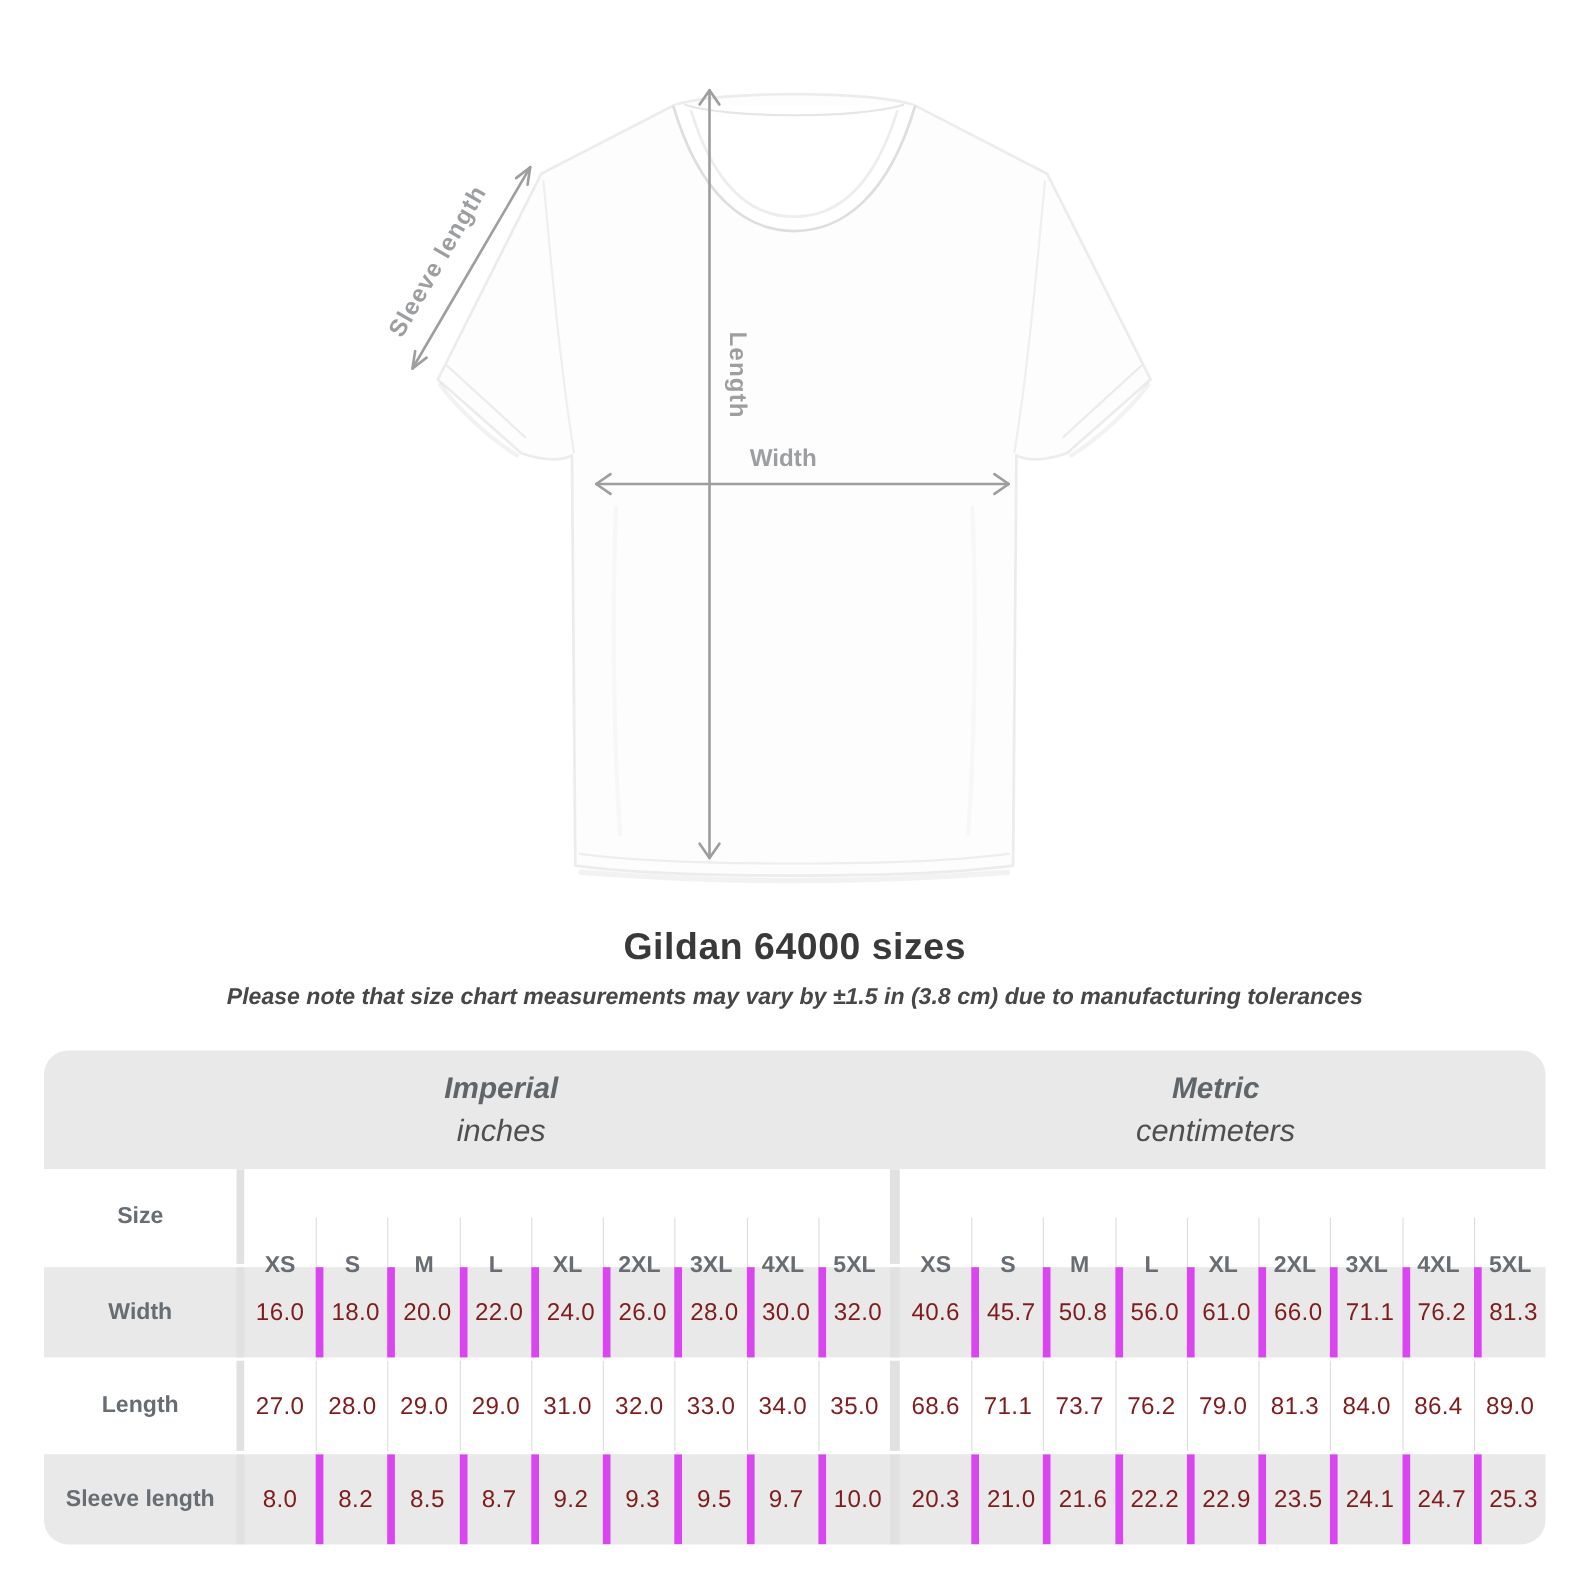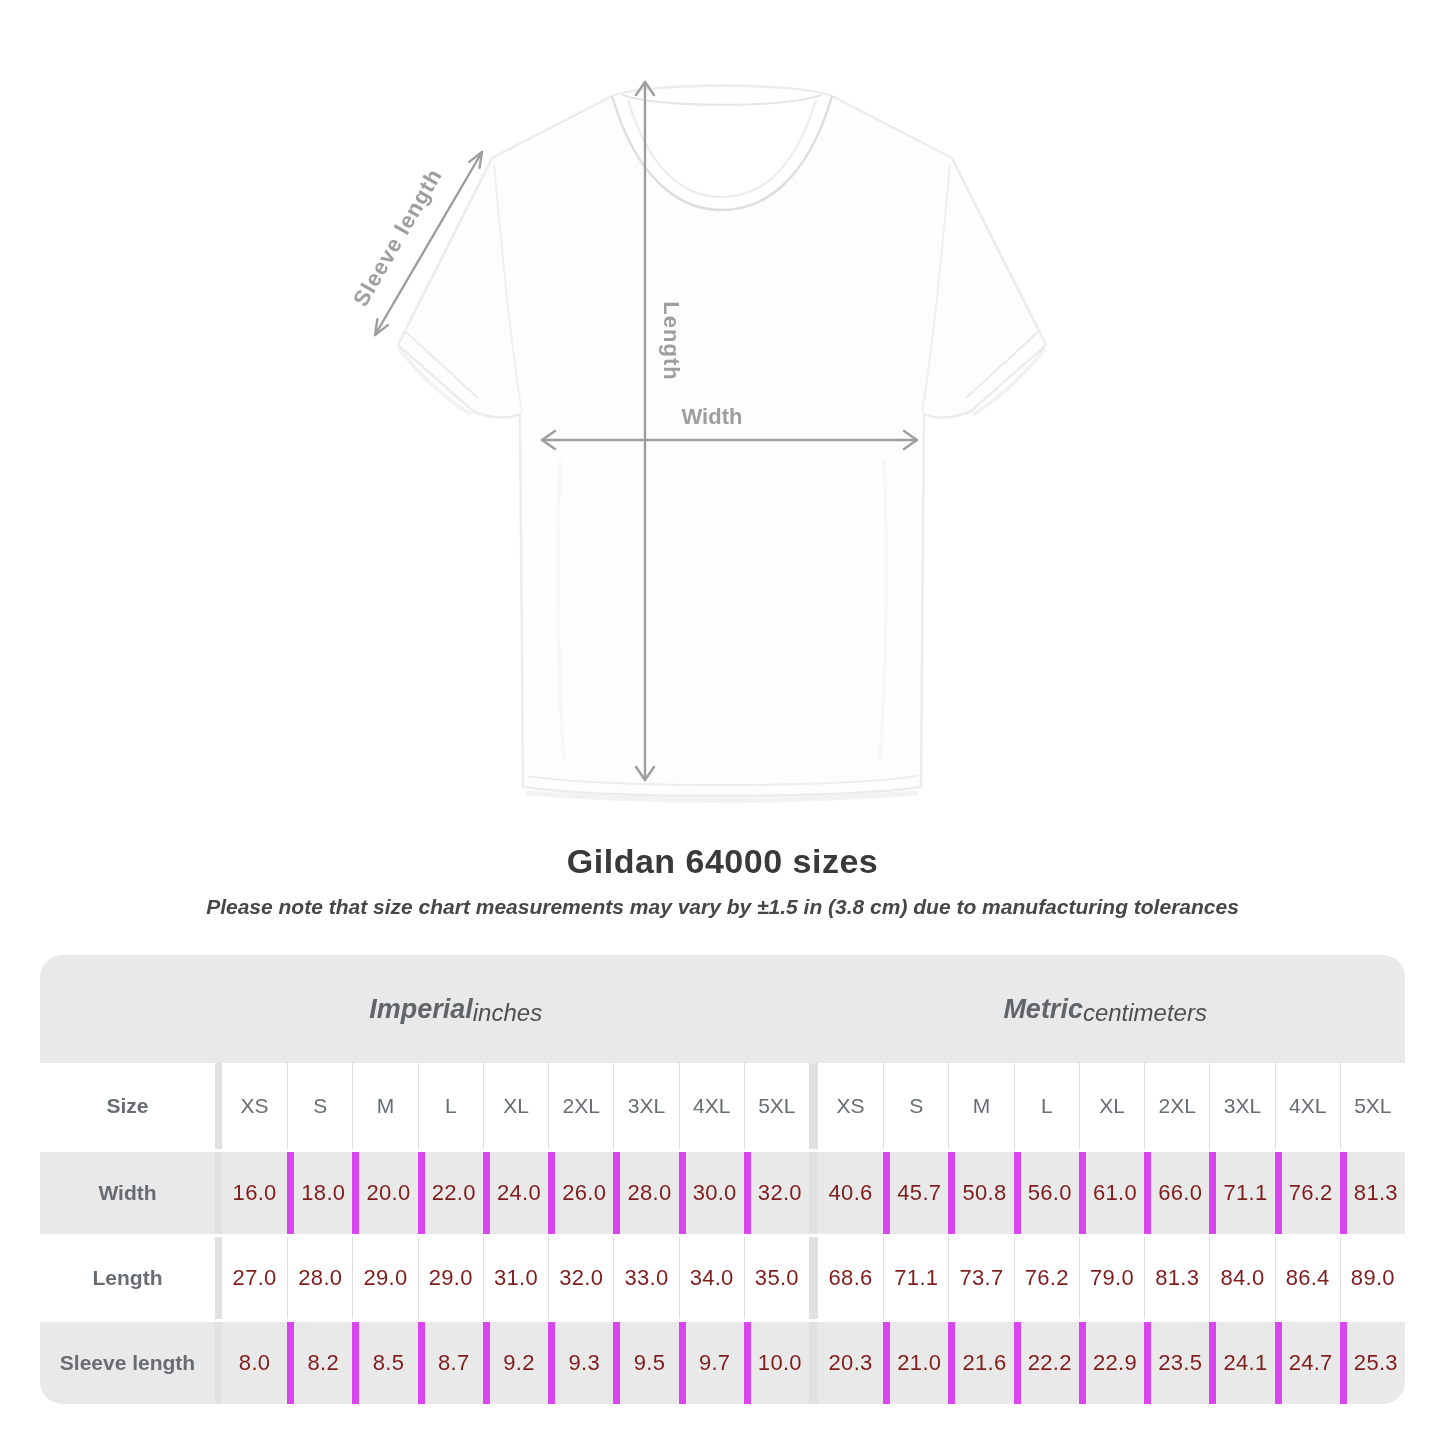--- a/index.html
+++ b/index.html
@@ -30,42 +30,42 @@
   }
 
   
   .size-table{
     position:absolute;left:40px;top:955px;width:1365px;
   }
   .thead{
     height:108px;background:#e9e9e9;border-radius:22px 22px 0 0;
     display:flex;align-items:center;
   }
-  .hgroup{display:flex;flex-direction:row;align-items:center;justify-content:center;margin-left:15px;}
+  .hgroup{display:flex;flex-direction:column;align-items:center;justify-content:center;margin-left:15px;}
   .hgroup.imperial{width:770px;padding-left:48px;box-sizing:border-box;}
   .hgroup.metric{width:595px;padding-right:18px;box-sizing:border-box;}
   .g-title{font-size:27px;font-weight:bold;font-style:italic;color:#5f6569;}
-  .g-sub{font-size:24px;font-style:italic;color:#4f4f4f;margin-top:7px;}
+  .g-sub{font-size:28px;font-style:italic;color:#4f4f4f;margin-top:7px;}
 
   .trow{
     display:grid;
     grid-template-columns:175px 7px repeat(9,1fr) 9px repeat(9,1fr);
     height:82px;margin-top:3px;
   }
   .trow.size-row{height:86px;margin-top:0;}
   .row-white{background:#ffffff;}
   .row-gray{background:#e9e9e9;}
   .trow.last{border-radius:0 0 22px 22px;overflow:hidden;}
   .cell{
     display:flex;align-items:center;justify-content:center;
     height:100%;
   }
   .vdiv{background:#e1e1e1;height:100%;}
   .label-cell{font-size:21px;font-weight:bold;color:#676d72;}
-  .head-cell{font-size:21px;font-weight:normal;color:#676d72;}
+  .head-cell{font-size:21px;font-weight:bold;color:#676d72;margin-top:44px;}
   .data-cell{font-size:22px;color:#7f1d1d;letter-spacing:.3px;}
   .row-white .sep{border-left:1px solid #dcdcdc;}
   .row-gray .sep{border-left:7px solid #d946ef;}
 </style>
 </head>
 <body>
 
 <div class="page">
 
   <div class="diagram">

